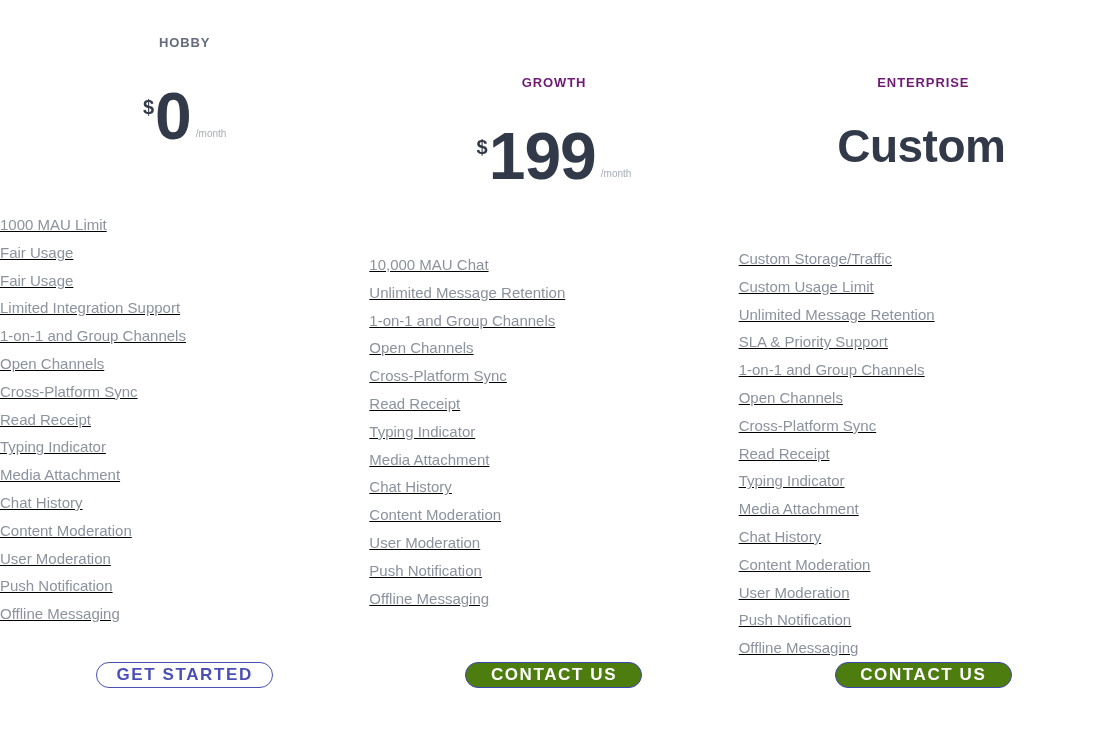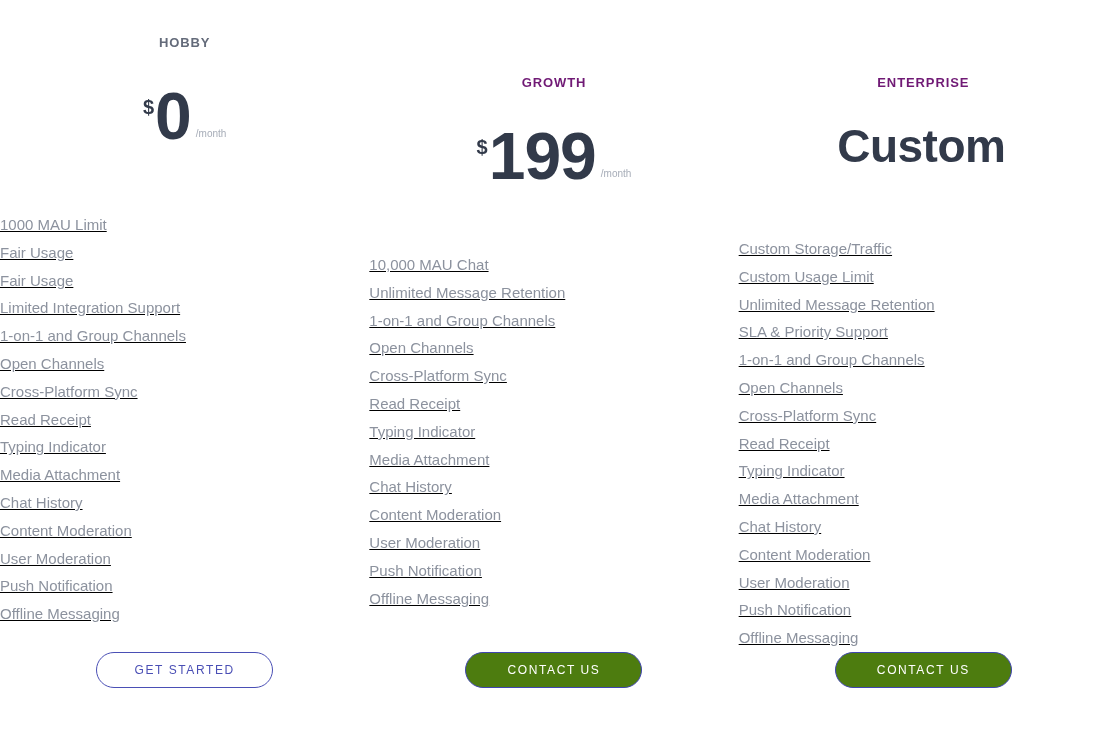--- a/index.html
+++ b/index.html
@@ -97,24 +97,24 @@
   
   .cta-wrap {
     margin-top: auto;
     padding-bottom: 53px;
   }
   .cta-button {
     display: flex;
     align-items: center;
     justify-content: center;
     width: 177px;
-    height: 36px;
+    height: 26px;
     border-radius: 18px;
-    font-size: 12px;
-    font-weight: normal;
+    font-size: 17px;
+    font-weight: bold;
     letter-spacing: 1.6px;
     text-transform: uppercase;
     cursor: pointer;
     font-family: "Liberation Sans", sans-serif;
   }
   .cta-button.outline {
     background: #ffffff;
     border: 1.5px solid #4a4fb5;
     color: #4a4fb5;
   }

